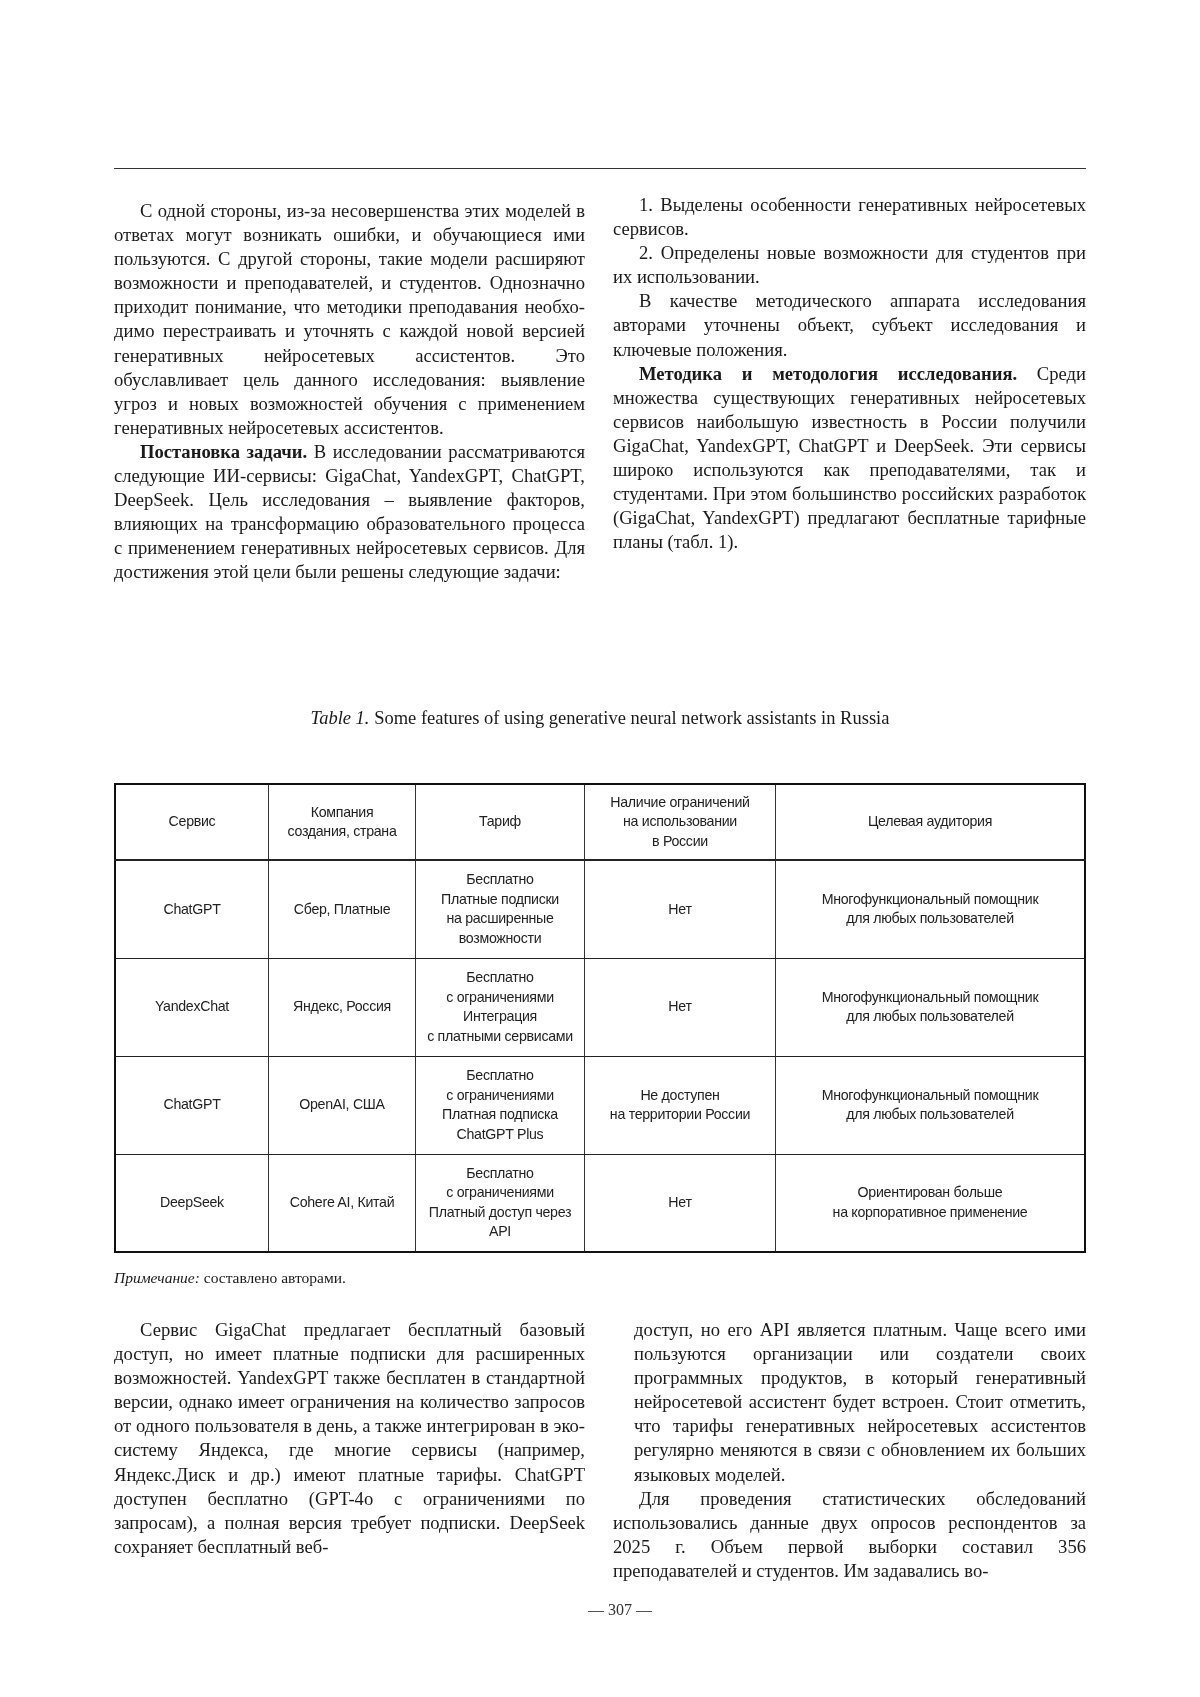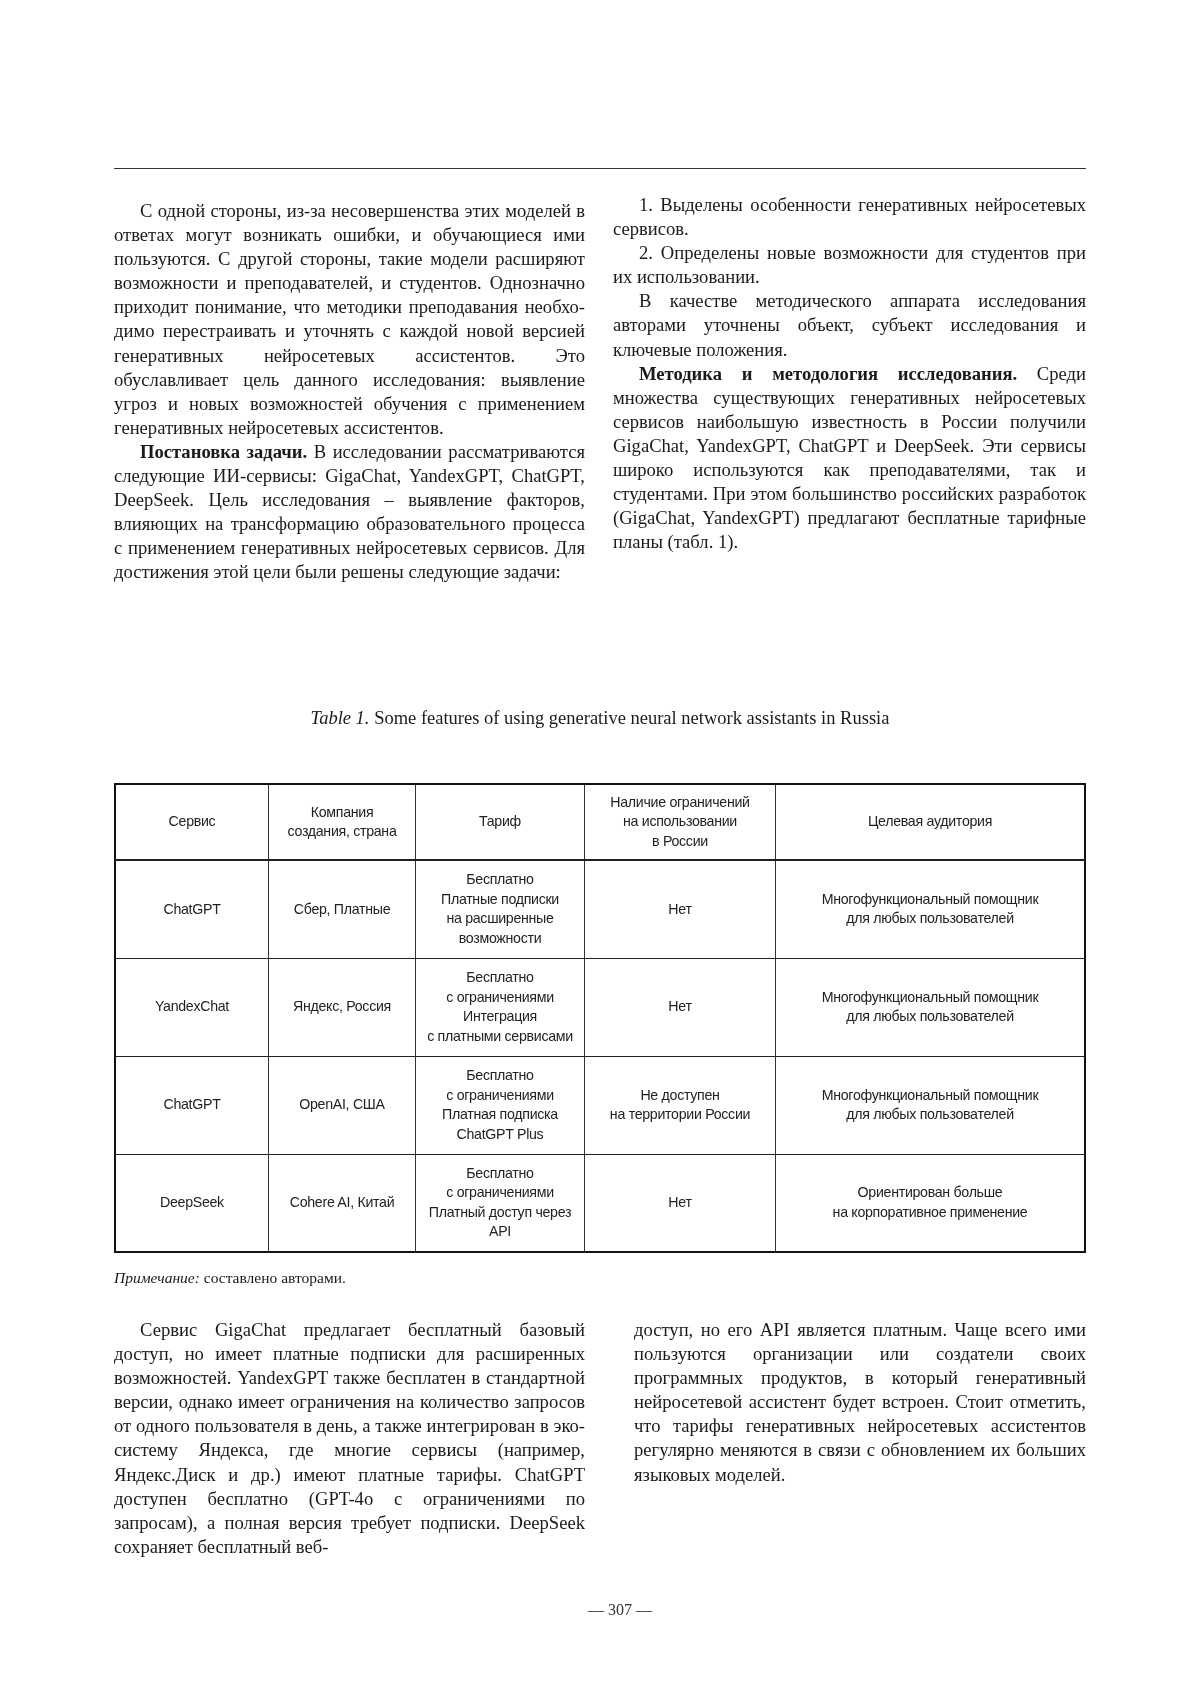--- a/index.html
+++ b/index.html
@@ -129,16 +129,17 @@
   </table>
 
   <div class="note"><i>Примечание:</i><span> составлено авторами.</span></div>
 
   <div class="col col-left-bot">
     <p>Сервис GigaChat предлагает бесплатный базо­вый доступ, но имеет платные подписки для рас­ширенных возможностей. YandexGPT также бесплатен в стандартной версии, однако имеет ограничения на количество запросов от одного пользователя в день, а также интегрирован в эко­систему Яндекса, где многие сервисы (напри­мер, Яндекс.Диск и др.) имеют платные тарифы. ChatGPT доступен бесплатно (GPT-4o с ограни­чениями по запросам), а полная версия требует подписки. DeepSeek сохраняет бесплатный веб-</p>
   </div>
 
   <div class="col col-right-bot">
     <p class="noind">доступ, но его API является платным. Чаще всего ими пользуются организации или создатели своих программных продуктов, в который генеративный нейросетевой ассистент будет встроен. Стоит от­метить, что тарифы генеративных нейросетевых ассистентов регулярно меняются в связи с обнов­лением их больших языковых моделей.</p>
+    <p>Для проведения статистических обследований использовались данные двух опросов респонден­тов за 2025 г. Объем первой выборки составил 356 преподавателей и студентов. Им задавались во-</p>
   </div>
 
   <div class="pagenum">— 307 —</div>
 </div>
 
 </body></html>

